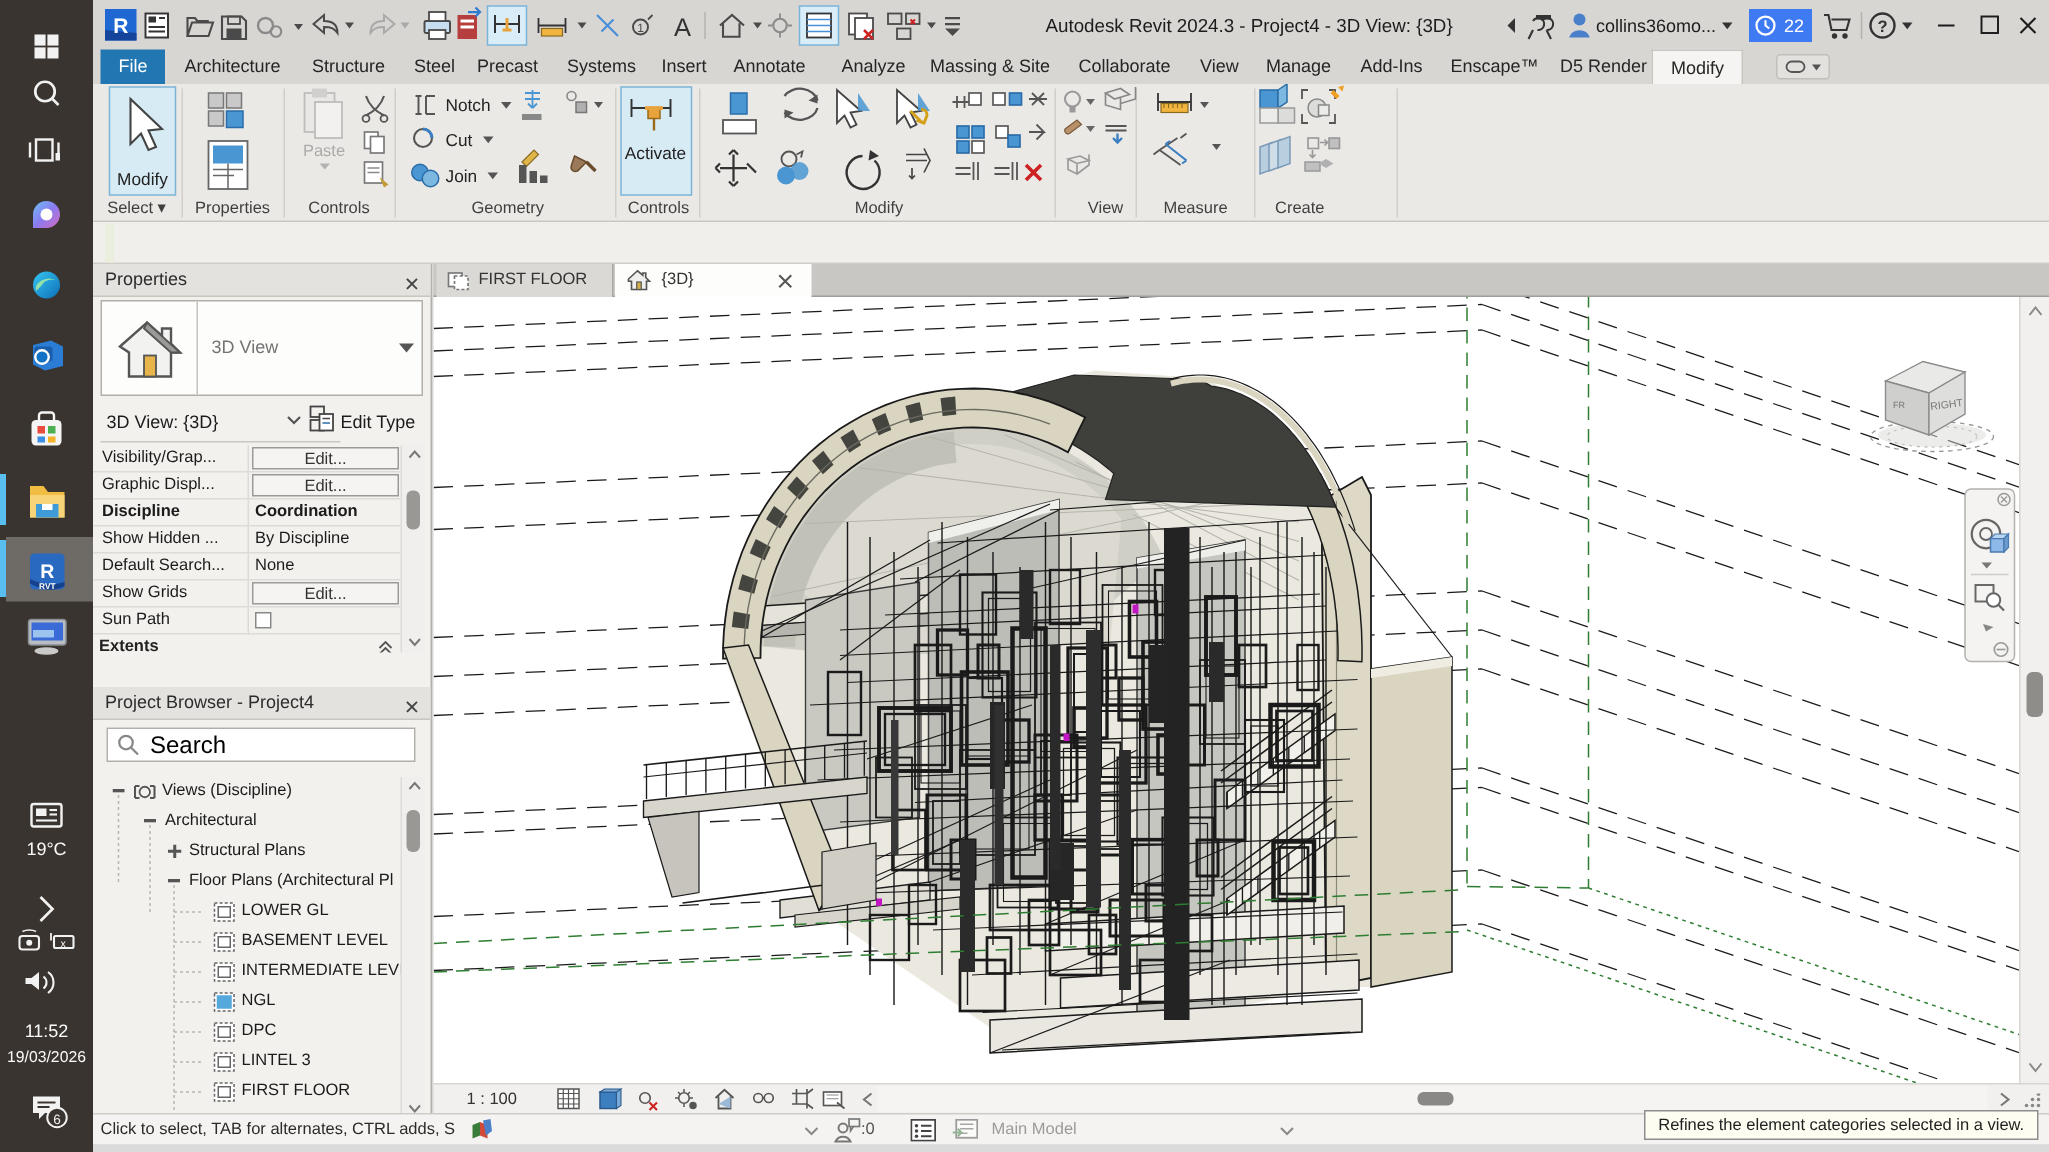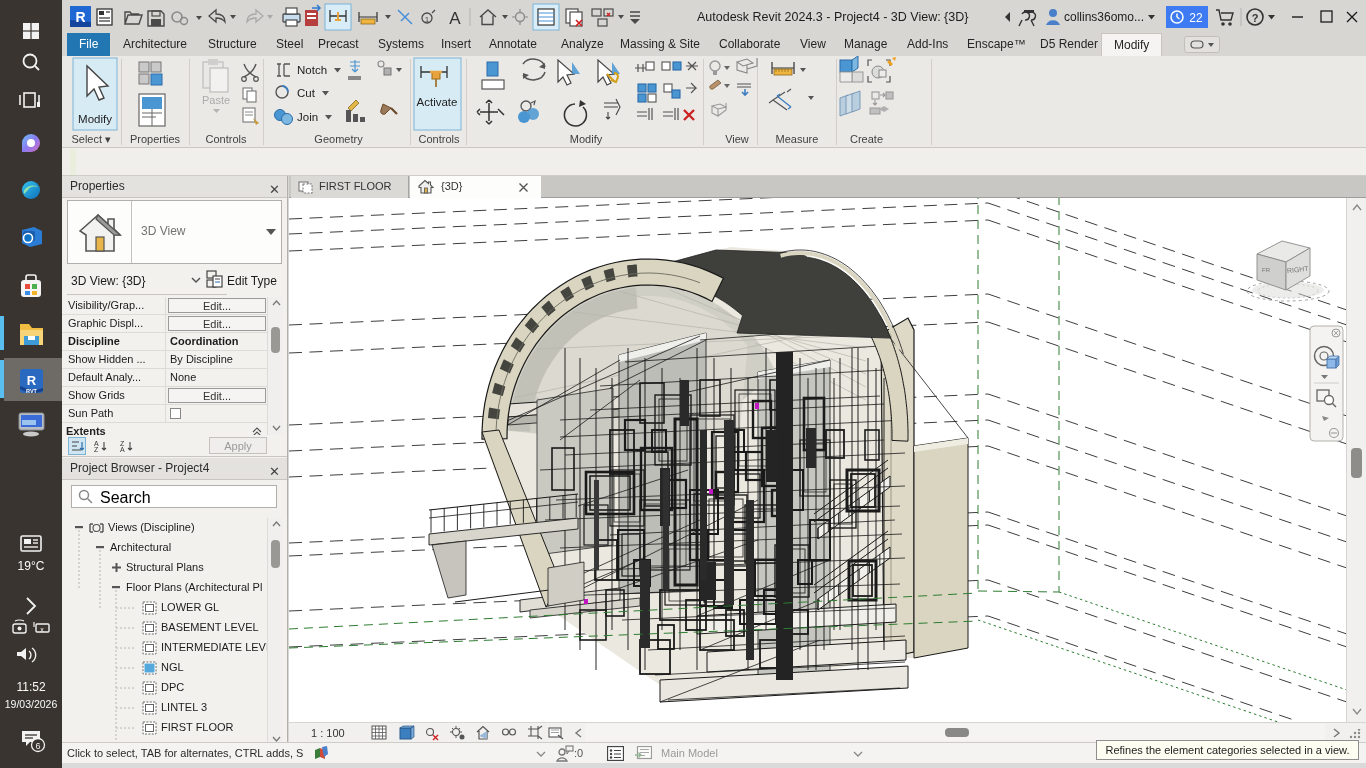--- a/index.html
+++ b/index.html
@@ -405,21 +405,21 @@
           <div class="txt" style="left:6px;top:2px;">Discipline</div>
           <div class="abs" style="left:103px;top:0;width:1px;height:18px;background:#dddbd7;"></div>
           <div class="txt" style="left:108px;top:2px;">Coordination</div>
         </div>
         <div class="grow" style="top:175px;border-bottom:1px solid #dddbd7;">
           <div class="txt" style="left:6px;top:2px;">Show Hidden ...</div>
           <div class="abs" style="left:103px;top:0;width:1px;height:18px;background:#dddbd7;"></div>
           <div class="txt" style="left:108px;top:2px;">By Discipline</div>
         </div>
         <div class="grow" style="top:193px;border-bottom:1px solid #dddbd7;">
-          <div class="txt" style="left:6px;top:2px;">Default Analy...</div>
+          <div class="txt" style="left:6px;top:2px;">Default Search...</div>
           <div class="abs" style="left:103px;top:0;width:1px;height:18px;background:#dddbd7;"></div>
           <div class="txt" style="left:108px;top:2px;">None</div>
         </div>
         <div class="grow" style="top:211px;border-bottom:1px solid #dddbd7;">
           <div class="txt" style="left:6px;top:2px;">Show Grids</div>
           <div class="abs" style="left:103px;top:0;width:1px;height:18px;background:#dddbd7;"></div>
           <div class="gbtn" style="left:106px;top:1px;width:98px;height:15px;line-height:14px;">Edit...</div>
         </div>
         <div class="grow" style="top:229px;border-bottom:1px solid #dddbd7;">
           <div class="txt" style="left:6px;top:2px;">Sun Path</div>
@@ -435,38 +435,20 @@
       </div>
     </div>
     <div class="abs" style="left:205px;top:121px;width:16px;height:138px;background:#f0efed;border-left:1px solid #dddbd7;">
       <svg class="abs" style="left:4px;top:3px;" width="9" height="7">
         <path d="M1 5 l3.5 -4 3.5 4" stroke="#777" stroke-width="1.3" fill="none"></path>
       </svg>
       <div class="abs" style="left:3px;top:30px;width:9px;height:26px;background:#9a9894;border-radius:4px;"></div>
       <svg class="abs" style="left:4px;top:128px;" width="9" height="7">
         <path d="M1 1 l3.5 4 3.5 -4" stroke="#777" stroke-width="1.3" fill="none"></path>
       </svg>
-    </div>
-    <div class="abs" style="left:0;top:259px;width:225px;height:22px;border-bottom:1px solid #c9c6c2;">
-      <div class="abs" style="left:6px;top:2px;width:18px;height:18px;background:#cfe6f2;border:1px solid #7db4d6;"></div>
-      <svg class="abs" style="left:9px;top:5px;" width="13" height="12">
-        <path d="M1 2 l7 0 m-7 4 l5 0 m-5 4 l9 0" stroke="#444" stroke-width="1.2"></path>
-        <path d="M11 2 l0 8 m-2 -2 l2 2 2 -2" stroke="#2a6ca8" stroke-width="1.2" fill="none"></path>
-      </svg>
-      <svg class="abs" style="left:32px;top:5px;" width="14" height="12">
-        <text x="0" y="6" font-size="7" fill="#333" font-family="Liberation Sans">A</text>
-        <text x="0" y="12" font-size="7" fill="#333" font-family="Liberation Sans">Z</text>
-        <path d="M10 2 l0 8 m-2 -2 l2 2 2 -2" stroke="#444" stroke-width="1.1" fill="none"></path>
-      </svg>
-      <svg class="abs" style="left:58px;top:5px;" width="14" height="12">
-        <text x="0" y="6" font-size="7" fill="#333" font-family="Liberation Sans">Z</text>
-        <text x="0" y="12" font-size="7" fill="#333" font-family="Liberation Sans">A</text>
-        <path d="M10 2 l0 8 m-2 -2 l2 2 2 -2" stroke="#444" stroke-width="1.1" fill="none"></path>
-      </svg>
-      <div class="gbtn" style="left:147px;top:2px;width:58px;height:17px;line-height:16px;color:#9a9a9a;background:#efeeec;border-color:#c5c2be;">Apply</div>
     </div>
     <div class="phead" style="top:282px;">Project Browser - Project4<span class="phx">✕</span></div>
     <div class="abs" style="left:9px;top:309px;width:206px;height:23px;background:#fff;border:1px solid #b2afab;"></div>
     <svg class="abs" style="left:16px;top:313px;" width="16" height="15">
       <circle cx="6" cy="6" r="4.5" fill="none" stroke="#888" stroke-width="1.5"></circle>
       <line x1="9.5" y1="9.5" x2="14" y2="14" stroke="#888" stroke-width="1.5"></line>
     </svg>
     <div class="txt" style="left:38px;top:313px;font-size:16px;color:#000000;">Search</div>
     <div class="abs" style="left:0;top:342px;width:205px;height:225px;overflow:hidden;">
       <svg class="abs" style="left:0;top:0" width="205" height="225">

